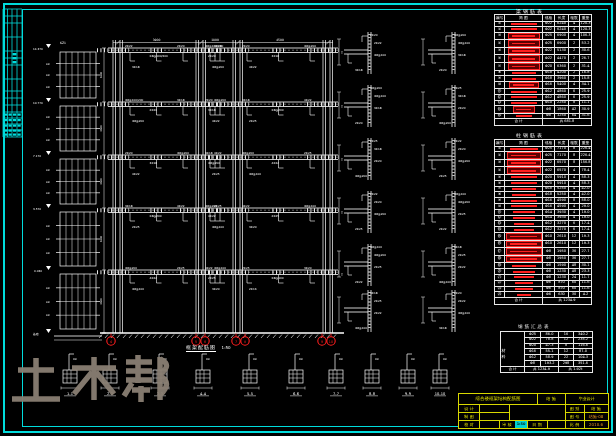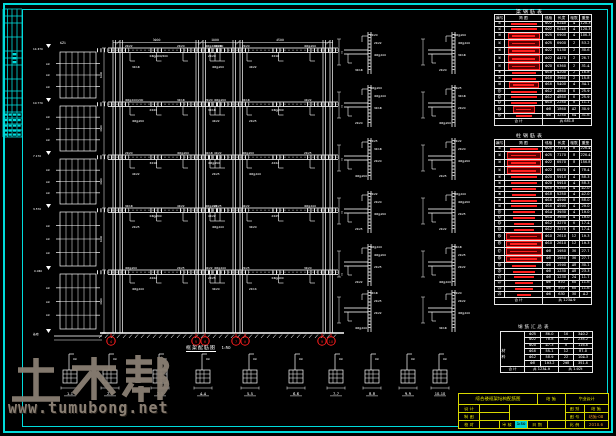--- a/index.html
+++ b/index.html
@@ -1387,14 +1387,13 @@
     </div>
 
   <svg id="wm-glyphs" width="170" height="58" style="position:absolute;left:8px;top:350px;">
     <g stroke="#8a7f73" stroke-width="5.5" fill="none" opacity="0.95">
       <path d="M10,20 H46 M28,8 V47 M4,49 H52"></path>
       <path d="M64,18 H108 M86,7 V50 M84,22 L66,44 M88,22 L106,44"></path>
       <path d="M118,12 H144 M118,21 H144 M118,30 H144 M130,5 V33 M124,33 L116,46
                M124,40 H142 M133,36 V52 M152,7 V50 M152,9 Q165,15 152,24 M152,26 Q165,33 152,45"></path>
     </g>
   </svg>
-  <div id="wm-url">www.tumubong.net</div>
 </div>
 
 </body></html>

